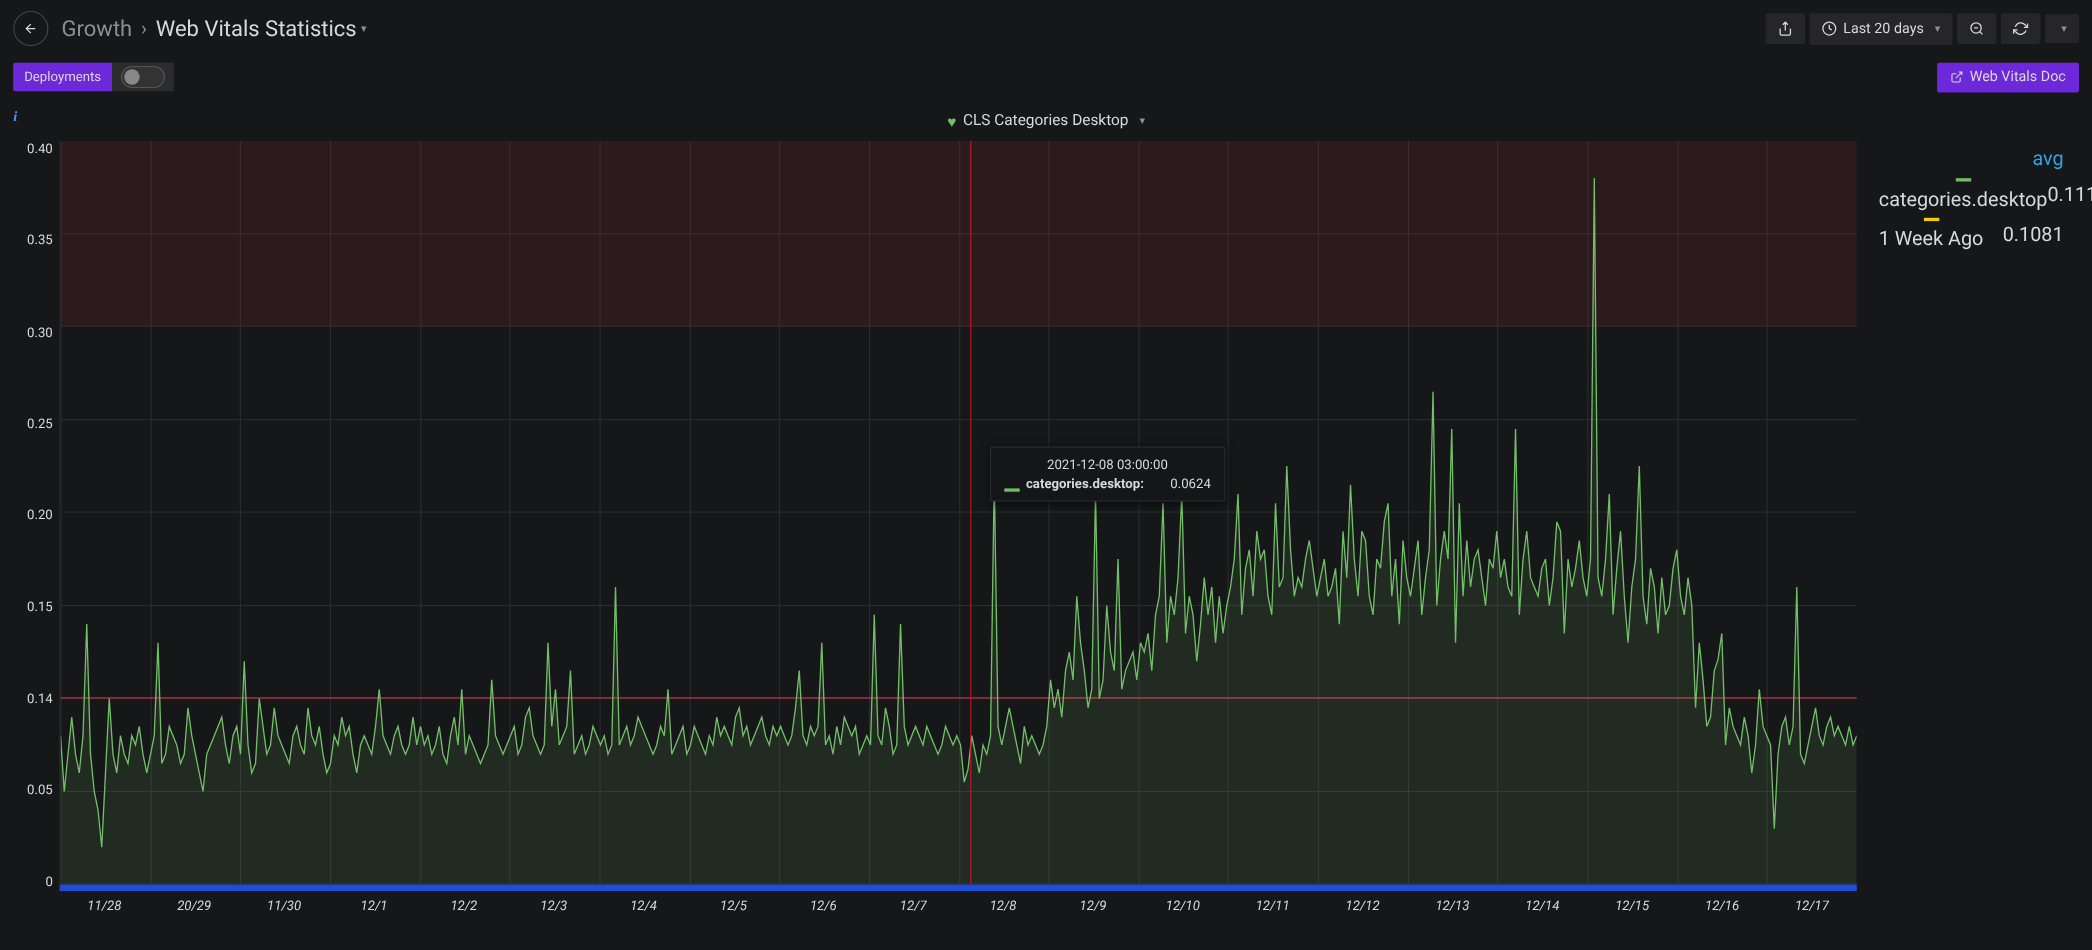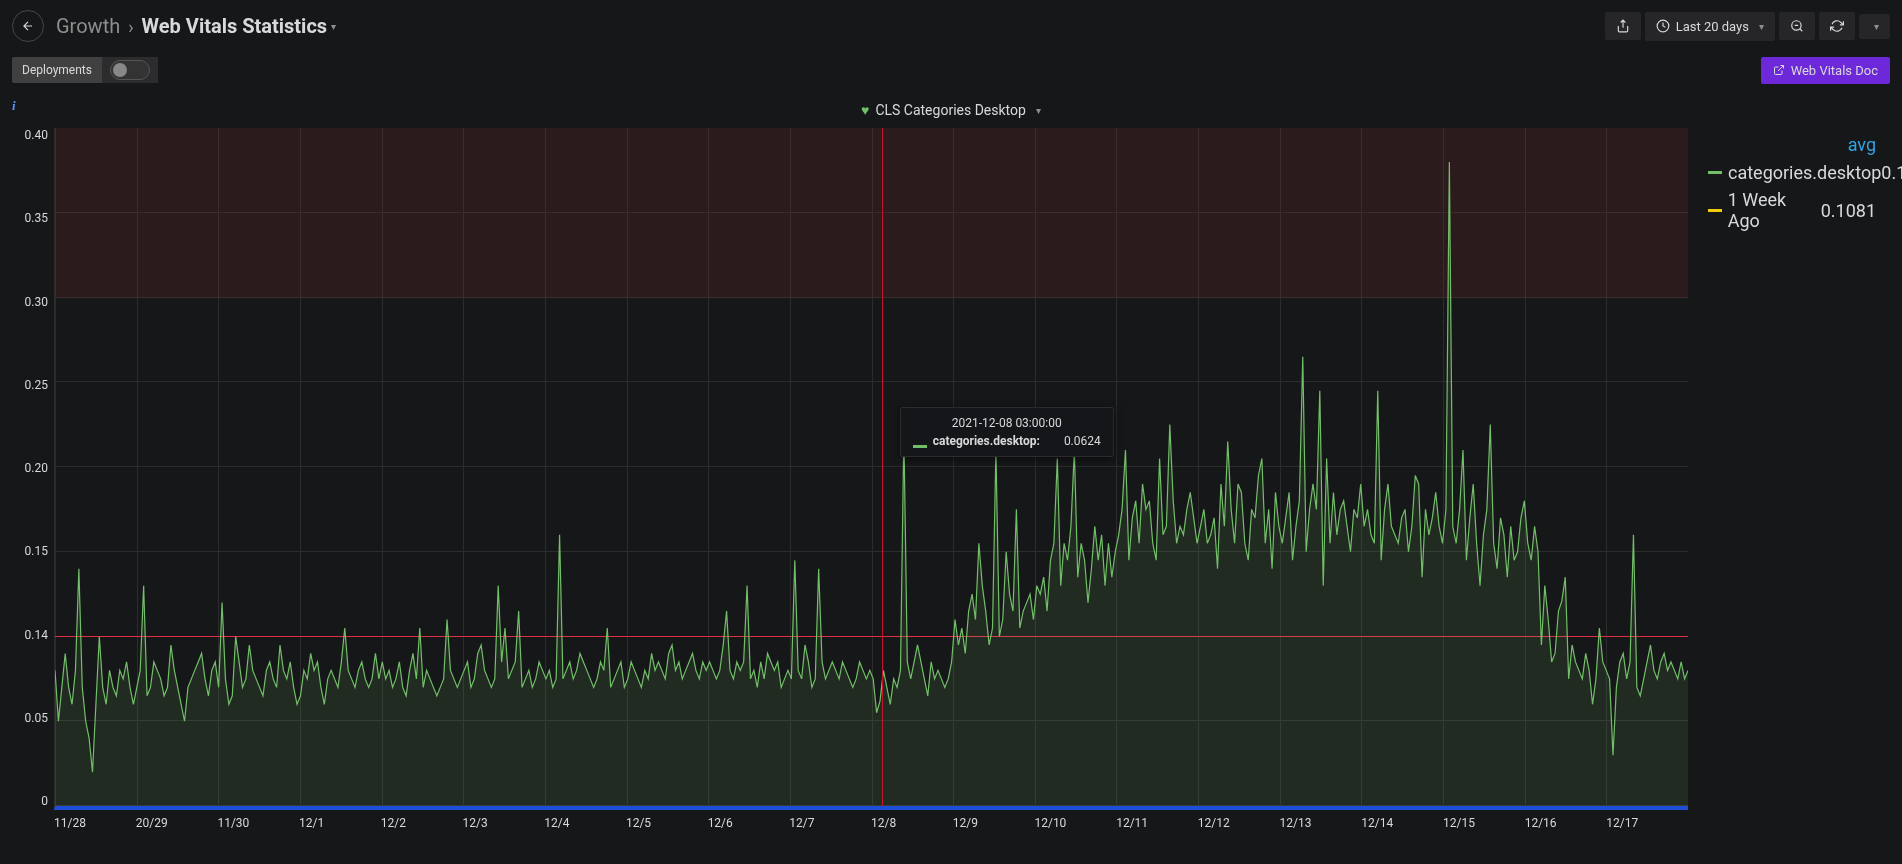--- a/index.html
+++ b/index.html
@@ -21,41 +21,41 @@
 .back-btn {
   width: 32px; height: 32px;
   border: 1px solid #464646;
   border-radius: 50%;
   display: flex; align-items: center; justify-content: center;
   margin-right: 12px;
   color: #d8d9da;
 }
 .crumb-root { color: #8e8e8e; font-size: 20px; font-weight: 400; }
 .crumb-sep { color: #8e8e8e; margin: 0 8px; font-size: 18px; }
-.crumb-leaf { color: #d8d9da; font-size: 20px; font-weight: 700; }
+.crumb-leaf { color: #d8d9da; font-size: 20px; font-weight: 400; }
 .topbar .spacer { flex: 1; }
 .tb-btn {
   background: #262628;
   border: 1px solid #262628;
   color: #d8d9da;
   padding: 6px 10px;
   border-radius: 2px;
   display: flex; align-items: center; gap: 6px;
   font-size: 13px;
   margin-left: 4px;
 }
 .subbar {
   display: flex;
   align-items: center;
   padding: 4px 12px 12px 12px;
   height: 44px;
   gap: 10px;
 }
 .var-label {
-  background: #404040;
+  background: #6d28d9;
   padding: 6px 10px;
   border-radius: 2px 0 0 2px;
   font-size: 12px;
   color: #d8d9da;
 }
 .toggle {
   width: 40px; height: 20px;
   background: #333;
   border: 1px solid #555;
   border-radius: 10px;
@@ -103,21 +103,21 @@
   font-size: 12px;
   color: #d8d9da;
   padding-top: 0;
   padding-bottom: 28px;
 }
 .plot-col { flex: 1; display: flex; flex-direction: column; }
 .plot-area {
   flex: 1;
   position: relative;
   border-left: 1px solid #2c2c2c;
-  border-bottom: 4px solid #1d4ed8;
+  border-bottom: 6px solid #1d4ed8;
   overflow: hidden;
 }
 .grid-h, .grid-v { position: absolute; background: #2c2c2c; }
 .grid-h { left: 0; right: 0; height: 1px; }
 .grid-v { top: 0; bottom: 0; width: 1px; }
 .threshold-fill {
   position:absolute; left:0; right:0; top:0; bottom:75%;
   background: rgba(125,45,45,0.22);
 }
 .threshold-line {
@@ -144,29 +144,29 @@
 .tooltip .tt-row { display:flex; align-items:flex-end; gap:6px; }
 .tooltip .tt-swatch { width:14px; height:3px; background:#73bf69; }
 .tooltip .tt-val { margin-left: 18px; font-weight: 400; }
 .x-axis {
   height: 26px;
   display: flex;
   font-size: 12px;
   color: #d8d9da;
   padding-top: 6px;
 }
-.x-tick { flex: 1; text-align: left; }
+.x-tick { flex: 1; text-align: center; font-style: italic; }
 .legend {
   width: 200px;
   padding: 6px 12px 0 20px;
   font-size: 18px;
 }
 .legend-head { display:flex; justify-content:flex-end; color:#33a2e5; margin-bottom:4px; }
 .legend-row { display:flex; align-items:center; justify-content:space-between; padding:3px 0; }
-.legend-left { display:flex; align-items:center; gap:6px; }
+.legend-left { display:flex; align-items:center; gap:6px;flex-direction:column; }
 .swatch { width:14px; height:3px; }
 .sw-green { background:#73bf69; }
 .sw-yellow { background:#f2cc0c; }
 .chev { font-size: 10px; color:#8e8e8e; margin-left:4px; }
 </style>
 </head>
 <body>
 
 <div class="topbar">
   <div class="back-btn">

